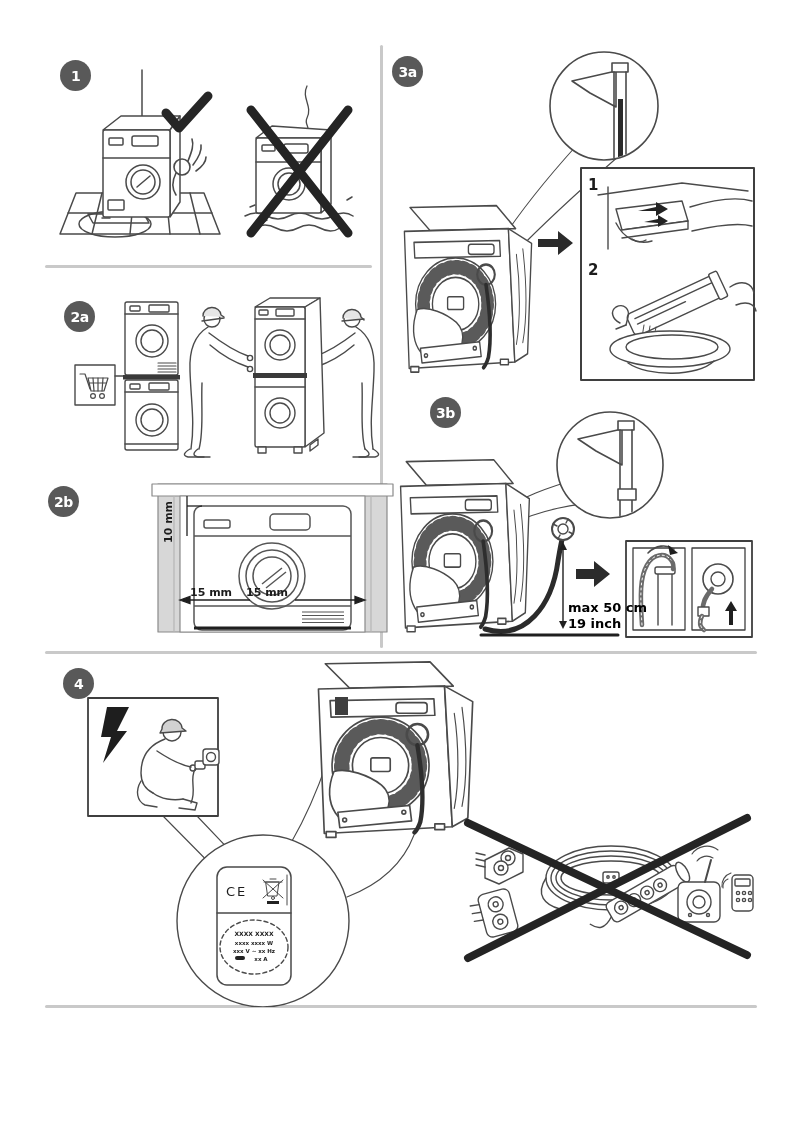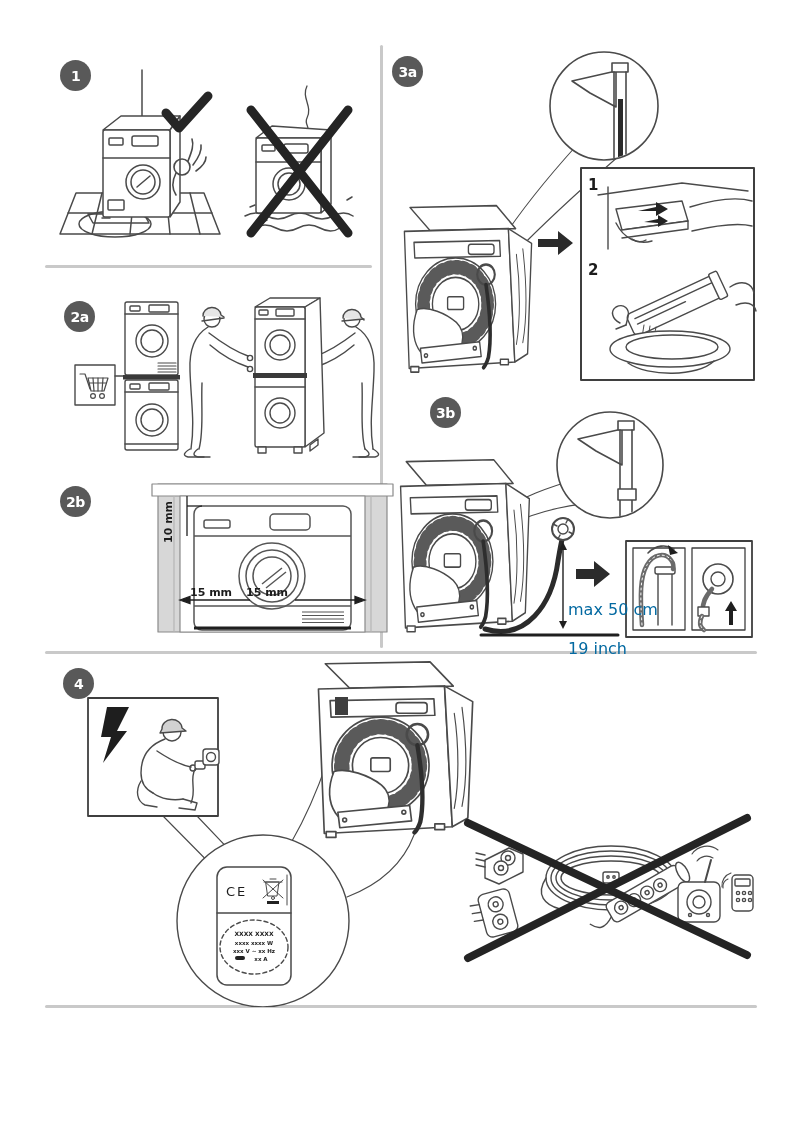--- a/index.html
+++ b/index.html
@@ -5,21 +5,21 @@
   html,body{margin:0;padding:0;background:#fff;}
   .page{position:relative;width:802px;height:1134px;background:#ffffff;
         font-family:"DejaVu Sans",sans-serif;overflow:hidden;}
   .divider{position:absolute;background:#c9c9c9;border-radius:2px;}
   .badge{position:absolute;width:31px;height:31px;border-radius:50%;background:#595959;
          color:#fff;display:flex;align-items:center;justify-content:center;
          font-weight:bold;font-size:14px;letter-spacing:-0.5px;}
   .illus{position:absolute;}
   .lbl{position:absolute;color:#1c1c1c;font-weight:bold;font-size:11px;white-space:nowrap;}
   .vlbl{transform:rotate(-90deg);transform-origin:0 0;}
-  .mlbl{position:absolute;color:#0369a1;font-size:16px;font-weight:normal;white-space:nowrap;}
+  .mlbl{position:absolute;color:#000000;font-size:13px;font-weight:bold;white-space:nowrap;}
   svg text{font-family:"DejaVu Sans",sans-serif;fill:#1c1c1c;}
   svg .sub-num{font-size:15px;font-weight:bold;}
   svg .plate-txt{font-weight:bold;}
 </style>
 </head>
 <body>
 
 <div class="page">
 
   <svg width="0" height="0" style="position:absolute" aria-hidden="true">
@@ -52,21 +52,21 @@
   <div class="divider" style="left:380px;top:45px;width:3px;height:603px;"></div>
   <div class="divider" style="left:45px;top:651px;width:712px;height:3px;"></div>
   <div class="divider" style="left:45px;top:1005px;width:712px;height:3px;"></div>
 
   <div class="badge" style="left:60px;top:60px;">
       <span>1</span>
     </div>
   <div class="badge" style="left:64px;top:301px;text-align:center;">
       <span>2a</span>
     </div>
-  <div class="badge" style="left:60px;top:486px;">
+  <div class="badge" style="left:48px;top:486px;">
       <span>2b</span>
     </div>
   <div class="badge" style="left:392px;top:56px;justify-content:center;">
       <span>3a</span>
     </div>
   <div class="badge" style="left:390px;top:397px;margin-left:40px;">
       <span>3b</span>
     </div>
   <div class="badge" style="left:63px;top:668px;">
       <span>4</span>
@@ -394,21 +394,21 @@
           <path d="M326,196 C319,204 316,210 317,218" stroke="#6a6a6a" stroke-width="4.5"></path>
           <rect x="312" y="214" width="11" height="9" fill="#ffffff"></rect>
           <path d="M316,223 C313,229 314,234 318,237" stroke="#6a6a6a" stroke-width="4.5"></path>
           <path d="M316,223 C313,229 314,234 318,237" stroke="#ffffff" stroke-width="1" stroke-dasharray="2,3"></path>
           <polygon points="345,208 339,218 343,218 343,232 347,232 347,218 351,218" fill="#1f1f1f" stroke="none"></polygon>
         </g>
       </g>
     </g>
   </svg>
   <span class="mlbl" style="left:568px;top:600px;">max 50 cm</span>
-  <span class="mlbl" style="left:568px;top:616px;margin-top:23px;">19 inch</span>
+  <span class="mlbl" style="left:568px;top:616px;">19 inch</span>
 
   <svg class="illus" style="left:45px;top:655px;" width="712" height="352" viewBox="0 0 712 352">
     <g stroke="#4a4a4a" stroke-width="1.4" fill="none" stroke-linecap="round" stroke-linejoin="round">
 
       <line x1="118" y1="161" x2="193" y2="237" stroke-width="1.1"></line>
       <line x1="152" y1="161" x2="212" y2="224" stroke-width="1.1"></line>
       <path d="M296,62 C280,120 262,160 247,186" stroke-width="1.1"></path>
       <path d="M369,180 C356,214 328,232 302,242" stroke-width="1.1"></path>
 
       <g>

